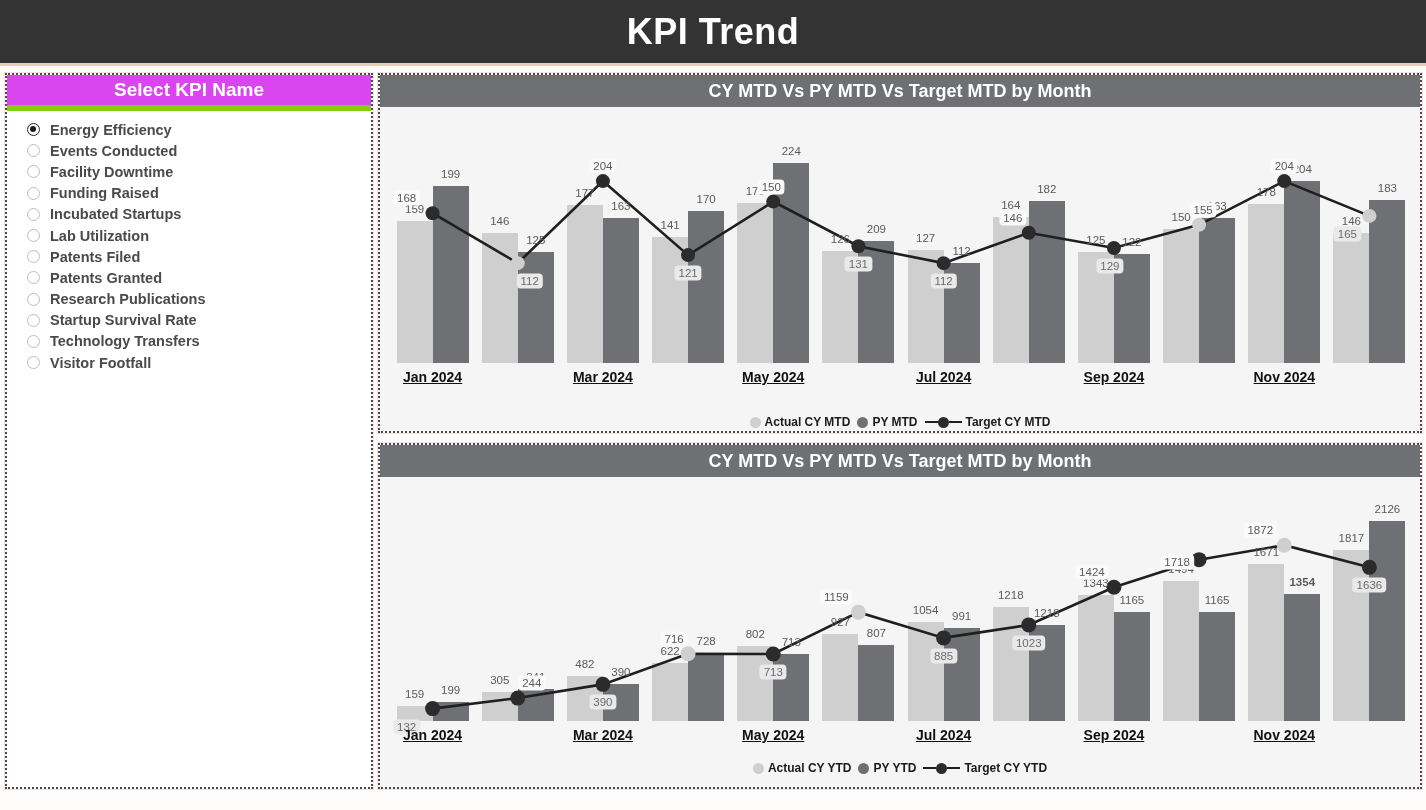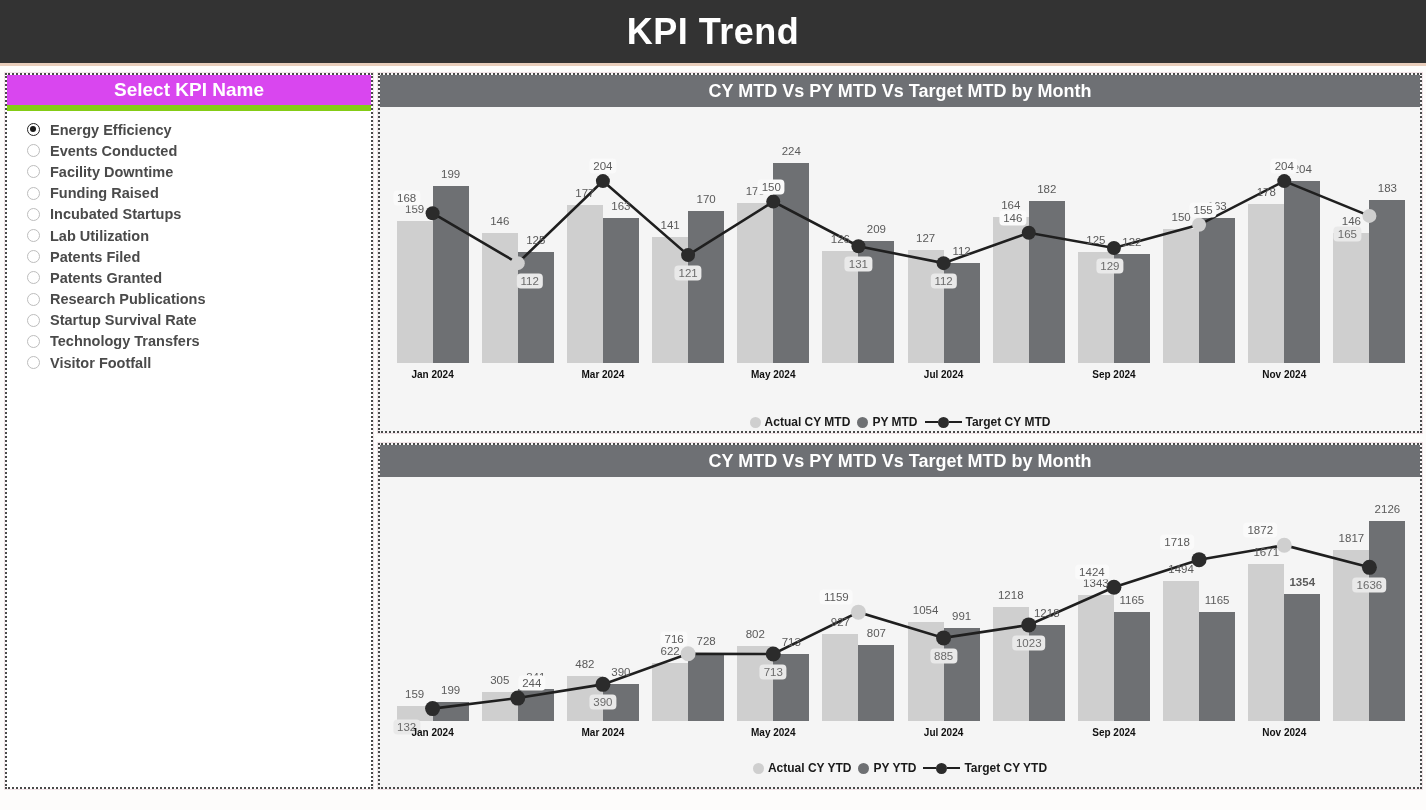--- a/index.html
+++ b/index.html
@@ -64,22 +64,22 @@
   .card-head .t { color: #ffffff; font-size: 18px; font-weight: bold; }
   .plot { position: relative; width: 100%; }
   #plotTop    { height: 294px; }
   #plotBottom { height: 280px; }
 
   .bar { position: absolute; bottom: 0; }
   .bar.actual { background: #cfcfcf; }
   .bar.py     { background: #6e7073; }
 
   .axlabel {
-    position: absolute; font-size: 10px; font-weight: bold; color: #111111;
-    text-align: center; white-space: nowrap; transform: translateX(-50%);
+    position: absolute; font-size: 14px; font-weight: bold; color: #111111;
+    text-align: center; white-space: nowrap; transform: translateX(-50%); text-decoration: underline;
   }
 
   .dl {
     position: absolute; font-size: 11.5px; color: #5a5a5a;
     white-space: nowrap; transform: translate(-50%, -50%);
     padding: 1px 4px; border-radius: 4px; line-height: 13px;
   }
   .dl.plain { background: transparent; }
   .dl.chip  { background: #e9e9e9; color: #6b6b6b; }
   .dl.chipw { background: #fafafa; color: #5a5a5a; }
@@ -337,21 +337,21 @@
         <div class="dl plain" style="left: 581.583px; top: 138.932px;">991</div>
         <div class="dl chip" style="left: 563.583px; top: 178.887px;">885</div>
         <div class="dl plain" style="left: 630.75px; top: 117.614px;">1218</div>
         <div class="dl plain" style="left: 666.75px; top: 135.927px;">1218</div>
         <div class="dl chip" style="left: 648.75px; top: 165.927px;">1023</div>
         <div class="dl plain" style="left: 715.917px; top: 105.875px;">1343</div>
         <div class="dl plain" style="left: 751.917px; top: 122.591px;">1165</div>
         <div class="dl chipw" style="left: 711.917px; top: 95.2678px;">1424</div>
         <div class="dl plain" style="left: 801.083px; top: 91.6939px;">1494</div>
         <div class="dl plain" style="left: 837.083px; top: 122.591px;">1165</div>
-        <div class="dl chipw" style="left: 797.083px; top: 65px;">1718</div>
+        <div class="dl chipw" style="left: 797.083px; top: 85px;">1718</div>
         <div class="dl plain" style="left: 886.25px; top: 75.0713px;">1671</div>
         <div class="dl plain" style="left: 922.25px; top: 104.842px; font-weight: bold;">1354</div>
         <div class="dl chipw" style="left: 880.25px; top: 53.1948px;">1872</div>
         <div class="dl plain" style="left: 971.417px; top: 61.36px;">1817</div>
         <div class="dl plain" style="left: 1007.42px; top: 32.3409px;">2126</div>
         <div class="dl chip" style="left: 989.417px; top: 108.358px;">1636</div>
         <div class="axlabel" style="left: 52.5833px; top: 250px;">Jan 2024</div>
         <div class="axlabel" style="left: 222.917px; top: 250px;">Mar 2024</div>
         <div class="axlabel" style="left: 393.25px; top: 250px;">May 2024</div>
         <div class="axlabel" style="left: 563.583px; top: 250px;">Jul 2024</div>

